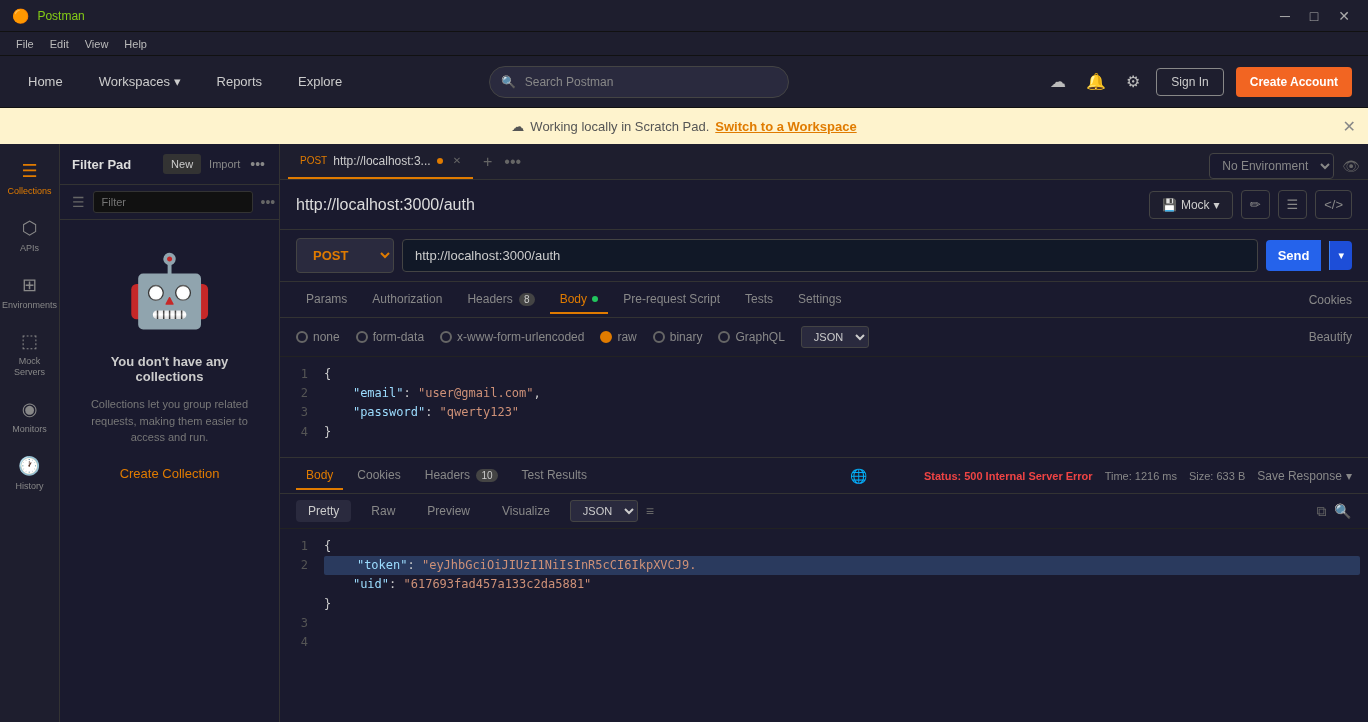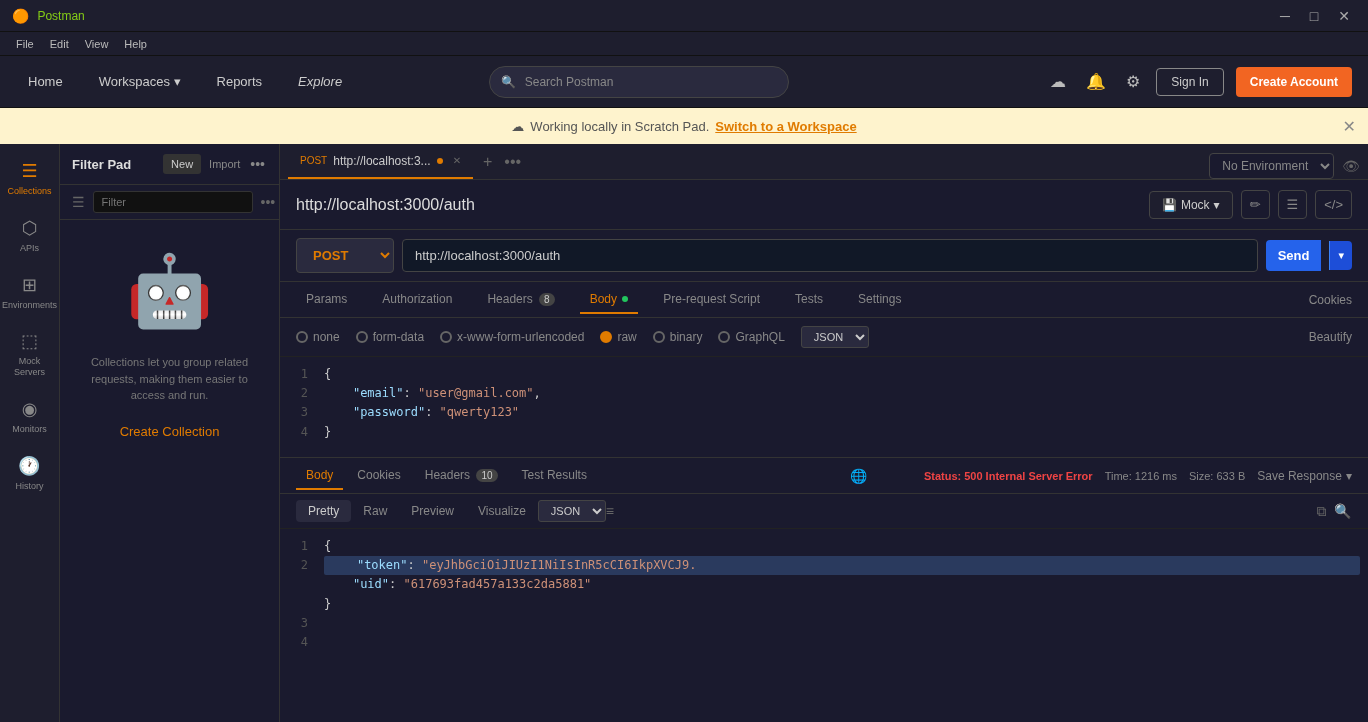--- a/index.html
+++ b/index.html
@@ -12,21 +12,21 @@
 
     
     #menubar { background: #1e1e2e; height: 24px; display: flex; align-items: center; padding: 0 8px; border-bottom: 1px solid #111; }
     #menubar .menu-item { font-size: 11px; color: #bbb; padding: 2px 8px; cursor: pointer; border-radius: 3px; }
 
     
     #topnav { background: #1e1e2e; height: 52px; display: flex; align-items: center; padding: 0 16px; gap: 12px; border-bottom: 1px solid #111; }
     #topnav .nav-home { font-size: 13px; color: #ccc; padding: 6px 12px; cursor: pointer; }
     #topnav .nav-workspaces { font-size: 13px; color: #ccc; padding: 6px 12px; cursor: pointer; display: flex; align-items: center; gap: 4px; }
     #topnav .nav-reports { font-size: 13px; color: #ccc; padding: 6px 12px; cursor: pointer; font-weight: 500; }
-    #topnav .nav-explore { font-size: 13px; color: #ccc; padding: 6px 12px; cursor: pointer; font-style: italic; }
+    #topnav .nav-explore { font-size: 13px; color: #ccc; padding: 6px 12px; cursor: pointer; }
     #topnav .search-bar { flex: 1; max-width: 300px; margin: 0 auto; background: #2a2a3e; border: 1px solid #444; border-radius: 20px; height: 32px; display: flex; align-items: center; padding: 0 12px; gap: 8px; cursor: pointer; }
     #topnav .search-bar span { color: #888; font-size: 12px; }
     #topnav .nav-right { display: flex; align-items: center; gap: 12px; margin-left: auto; }
     #topnav .icon-btn { background: none; border: none; color: #bbb; cursor: pointer; font-size: 16px; padding: 4px; position: relative; }
     #topnav .sign-in { background: none; border: 1px solid #888; color: #ccc; border-radius: 4px; padding: 6px 14px; cursor: pointer; font-size: 12px; }
     #topnav .create-account { background: #f26522; border: none; color: white; border-radius: 4px; padding: 8px 14px; cursor: pointer; font-size: 12px; font-weight: 600; }
 
     
     #banner { background: #fef3cd; height: 36px; display: flex; align-items: center; justify-content: center; gap: 6px; font-size: 13px; color: #555; position: relative; }
     #banner .close-banner { position: absolute; right: 12px; background: none; border: none; color: #888; cursor: pointer; font-size: 16px; }
@@ -75,21 +75,21 @@
     #url-bar .icon-action { background: none; border: 1px solid #444; color: #888; padding: 6px 8px; border-radius: 4px; cursor: pointer; font-size: 13px; }
 
     
     #request-bar { display: flex; align-items: center; padding: 8px 16px; gap: 8px; border-bottom: 1px solid #333; }
     .method-select { background: #2a2a3e; border: 1px solid #444; color: #e07b00; padding: 8px 12px; border-radius: 4px; font-size: 13px; font-weight: 600; cursor: pointer; min-width: 90px; }
     .url-input { flex: 1; background: #111827; border: 1px solid #444; color: #ccc; padding: 8px 12px; border-radius: 4px; font-size: 13px; }
     .send-btn-main { background: #2563eb; border: none; color: white; padding: 8px 12px; border-radius: 4px 0 0 4px; cursor: pointer; font-size: 13px; font-weight: 600; }
     .send-btn-arrow { background: #1d4ed8; border: none; border-left: 1px solid #3b82f6; color: white; padding: 8px 8px; border-radius: 0 4px 4px 0; cursor: pointer; font-size: 11px; }
 
     
-    #req-tabs { display: flex; align-items: center; padding: 0 16px; border-bottom: 1px solid #333; gap: 15px; height: 36px; }
+    #req-tabs { display: flex; align-items: center; padding: 0 16px; border-bottom: 1px solid #333; gap: 5px; height: 36px; }
     .req-tab { padding: 6px 10px; font-size: 12px; color: #888; cursor: pointer; border-bottom: 2px solid transparent; }
     .req-tab.active { color: #e07b00; border-bottom: 2px solid #e07b00; }
     .req-tab .tab-badge { background: #444; color: #ccc; padding: 1px 5px; border-radius: 8px; font-size: 10px; margin-left: 3px; }
     .req-tab .tab-dot-green { display: inline-block; width: 6px; height: 6px; background: #22c55e; border-radius: 50%; margin-left: 2px; vertical-align: middle; }
     .cookies-link { margin-left: auto; color: #888; font-size: 12px; cursor: pointer; }
 
     
     #body-options { display: flex; align-items: center; padding: 8px 16px; gap: 16px; border-bottom: 1px solid #222; }
     .body-radio { display: flex; align-items: center; gap: 5px; cursor: pointer; font-size: 12px; color: #888; }
     .radio-dot { width: 12px; height: 12px; border-radius: 50%; border: 2px solid #666; display: flex; align-items: center; justify-content: center; }
@@ -113,21 +113,21 @@
     #resp-tabs { display: flex; align-items: center; padding: 0 16px; border-bottom: 1px solid #333; height: 36px; gap: 4px; }
     .resp-tab { padding: 6px 10px; font-size: 12px; color: #888; cursor: pointer; border-bottom: 2px solid transparent; }
     .resp-tab.active { color: #e07b00; border-bottom: 2px solid #e07b00; }
     .resp-tab .tab-badge { background: #444; color: #ccc; padding: 1px 5px; border-radius: 8px; font-size: 10px; margin-left: 3px; }
     .resp-status { margin-left: auto; display: flex; align-items: center; gap: 12px; font-size: 11px; }
     .status-error { color: #ef4444; font-weight: 600; margin-left: 40px; }
     .status-info { color: #888; }
     .save-response-btn { color: #888; font-size: 12px; cursor: pointer; background: none; border: none; display: flex; align-items: center; gap: 4px; }
 
     
-    #resp-format { display: flex; padding: 6px 16px; border-bottom: 1px solid #222; }
+    #resp-format { display: flex; padding: 6px 16px; gap: 8px; border-bottom: 1px solid #222; }
     .resp-fmt-btn { padding: 4px 12px; font-size: 12px; color: #888; cursor: pointer; border-radius: 4px; background: none; border: none; }
     .resp-fmt-btn.active { background: #2a2a3e; color: #ccc; }
     .json-fmt-select { background: #2a2a3e; border: 1px solid #444; color: #ccc; padding: 3px 8px; border-radius: 3px; font-size: 11px; cursor: pointer; }
     .resp-icons { margin-left: auto; display: flex; gap: 8px; }
     .resp-icon-btn { background: none; border: none; color: #666; cursor: pointer; font-size: 14px; }
     .globe-icon { background: none; border: none; color: #666; cursor: pointer; font-size: 14px; margin-right: 4px; }
 
     
     #resp-code { flex: 1; overflow: auto; }
     .resp-code-area { font-family: 'Consolas', 'Monaco', monospace; font-size: 12px; line-height: 1.6; display: flex; }
@@ -233,20 +233,21 @@
         <button class="panel-btn">•••</button>
       </div>
     </div>
     <div style="display:flex; align-items:center; padding: 6px 12px; gap:8px; border-bottom:1px solid #333;">
       <button style="background:none;border:none;color:#666;cursor:pointer;font-size:14px;">☰</button>
       <input style="flex: 1 1 0%; background: rgb(17, 17, 17); border: 1px solid rgb(51, 51, 51); color: rgb(204, 204, 204); padding: 4px 8px; border-radius: 3px; font-size: 11px;" placeholder="Filter">
       <button style="background:none;border:none;color:#666;cursor:pointer;font-size:14px;">•••</button>
     </div>
     <div class="empty-illustration">
       <div style="font-size:70px; margin:10px 0;">🤖</div>
+      <div class="empty-title">You don't have any collections</div>
       <div class="empty-desc">Collections let you group related requests, making them easier to access and run.</div>
       <button class="create-collection-btn">Create Collection</button>
     </div>
   </div>
 
   <div id="right-panel">
 
     <div id="tab-bar">
       <div class="tab active">
         <span style="font-size:10px;color:#e07b00;">POST</span>

